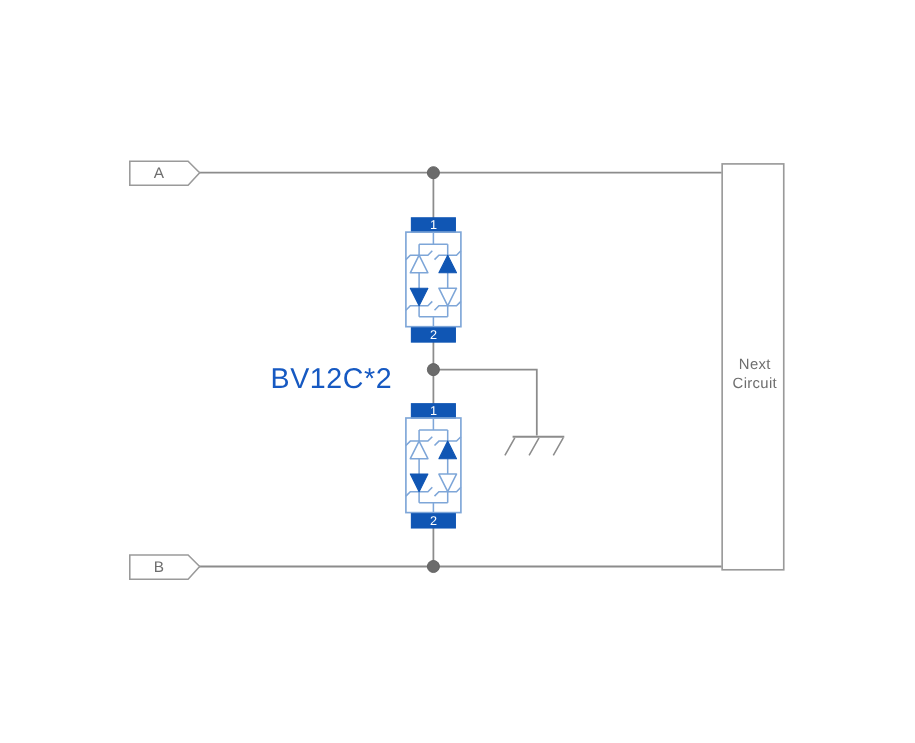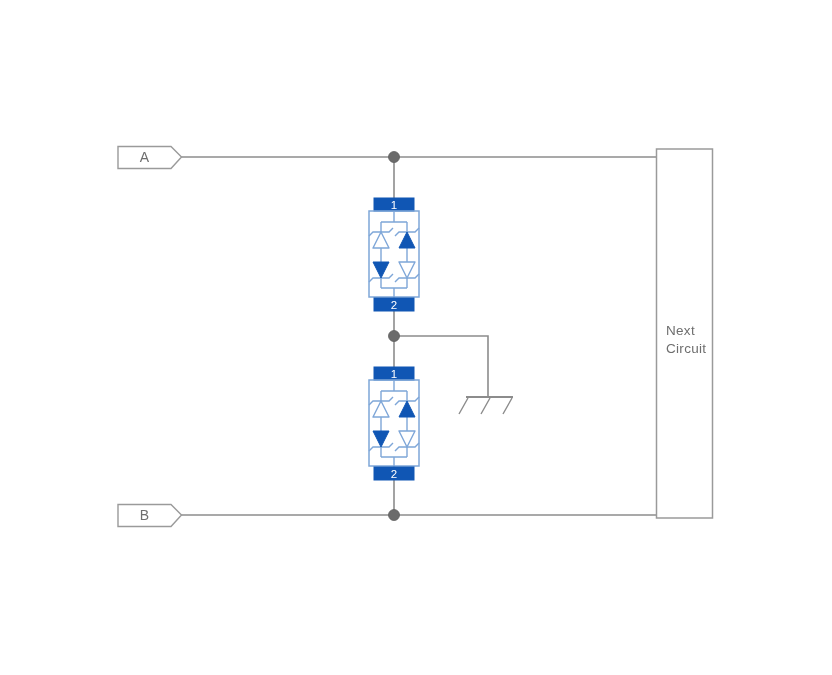--- a/index.html
+++ b/index.html
@@ -37,20 +37,21 @@
   .net-label.b { left: 118px; top: 504px; }
   .part-label {
     position: absolute; left: 246px; top: 329px;
     font-size: 26px; letter-spacing: 0.5px;
     color: var(--label-blue, #1659c2);
   }
   .next-text {
     position: absolute; left: 666px; top: 322px;
     font-size: 13.5px; line-height: 17.5px; letter-spacing: 0.3px;
     color: var(--text-gray, #6e6e6e);
+    text-align: center;
   }
 </style>
 </head>
 <body>
 
 <div class="canvas">
 
   <svg class="layer" width="832" height="675" viewBox="0 0 832 675">
 
     <path class="wire" d="M181,157 H656"></path>
@@ -108,18 +109,19 @@
     <polygon class="cfill" points="39,35 31,51 47,51"></polygon>
     <polygon class="cfill" points="5,65 21,65 13,81"></polygon>
     <polygon class="chollow" points="31,65 47,65 39,81"></polygon>
     <rect class="cpad" x="6" y="101" width="40" height="13"></rect>
     <text class="pin-text" x="26" y="11.5">1</text>
     <text class="pin-text" x="26" y="111.5">2</text>
   </svg>
 
   <div class="net-label a">A</div>
   <div class="net-label b">B</div>
+  <div class="part-label">BV12C*2</div>
   <div class="next-text">
     <div>Next</div>
     <div>Circuit</div>
   </div>
 
 </div>
 
 </body></html>

